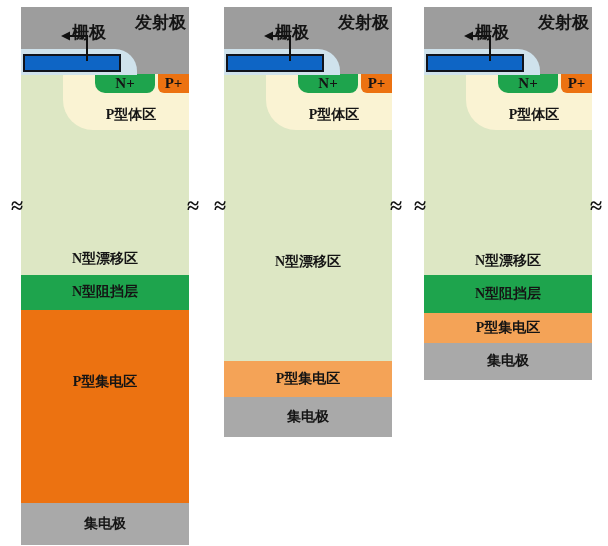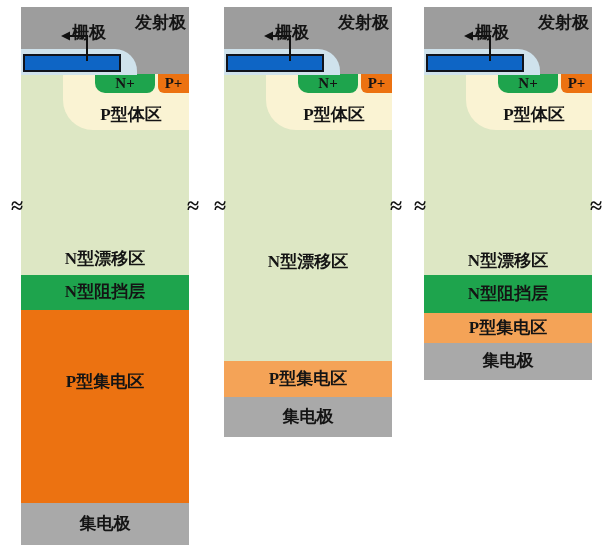--- a/index.html
+++ b/index.html
@@ -31,21 +31,21 @@
     background:var(--orange-strong);border-radius:0 0 0 6px;
     text-align:center;line-height:19px;font-weight:bold;font-size:15px;}
   .oxide{position:absolute;left:0;top:42px;width:116px;height:26px;
     background:var(--oxide);border-top-right-radius:22px;}
   .gate-bar{position:absolute;left:2px;top:47px;width:94px;height:14px;
     background:var(--gate);border:2px solid var(--gate-border);}
   .toplabel{position:absolute;font-size:17px;font-weight:bold;white-space:nowrap;margin-left:48px;}
   .gate-label{left:3px;top:14px;}
   .emitter-label{right:3px;top:4px;}
   .lbl{position:absolute;left:0;width:168px;height:22px;line-height:22px;
-    text-align:center;font-size:17px;font-weight:bold;white-space:nowrap;}
+    text-align:center;font-size:14px;font-weight:bold;white-space:nowrap;}
   .pbody-lbl{left:52px;width:116px;top:97px;}
   .brk{position:absolute;top:186px;font-size:22px;font-weight:bold;
     line-height:26px;color:#111;}
   .brk.left{left:-10px;} .brk.right{right:-10px;}
   .arrow{position:absolute;left:40px;top:21px;}
 </style>
 </head>
 <body>
 
 <div class="canvas">

